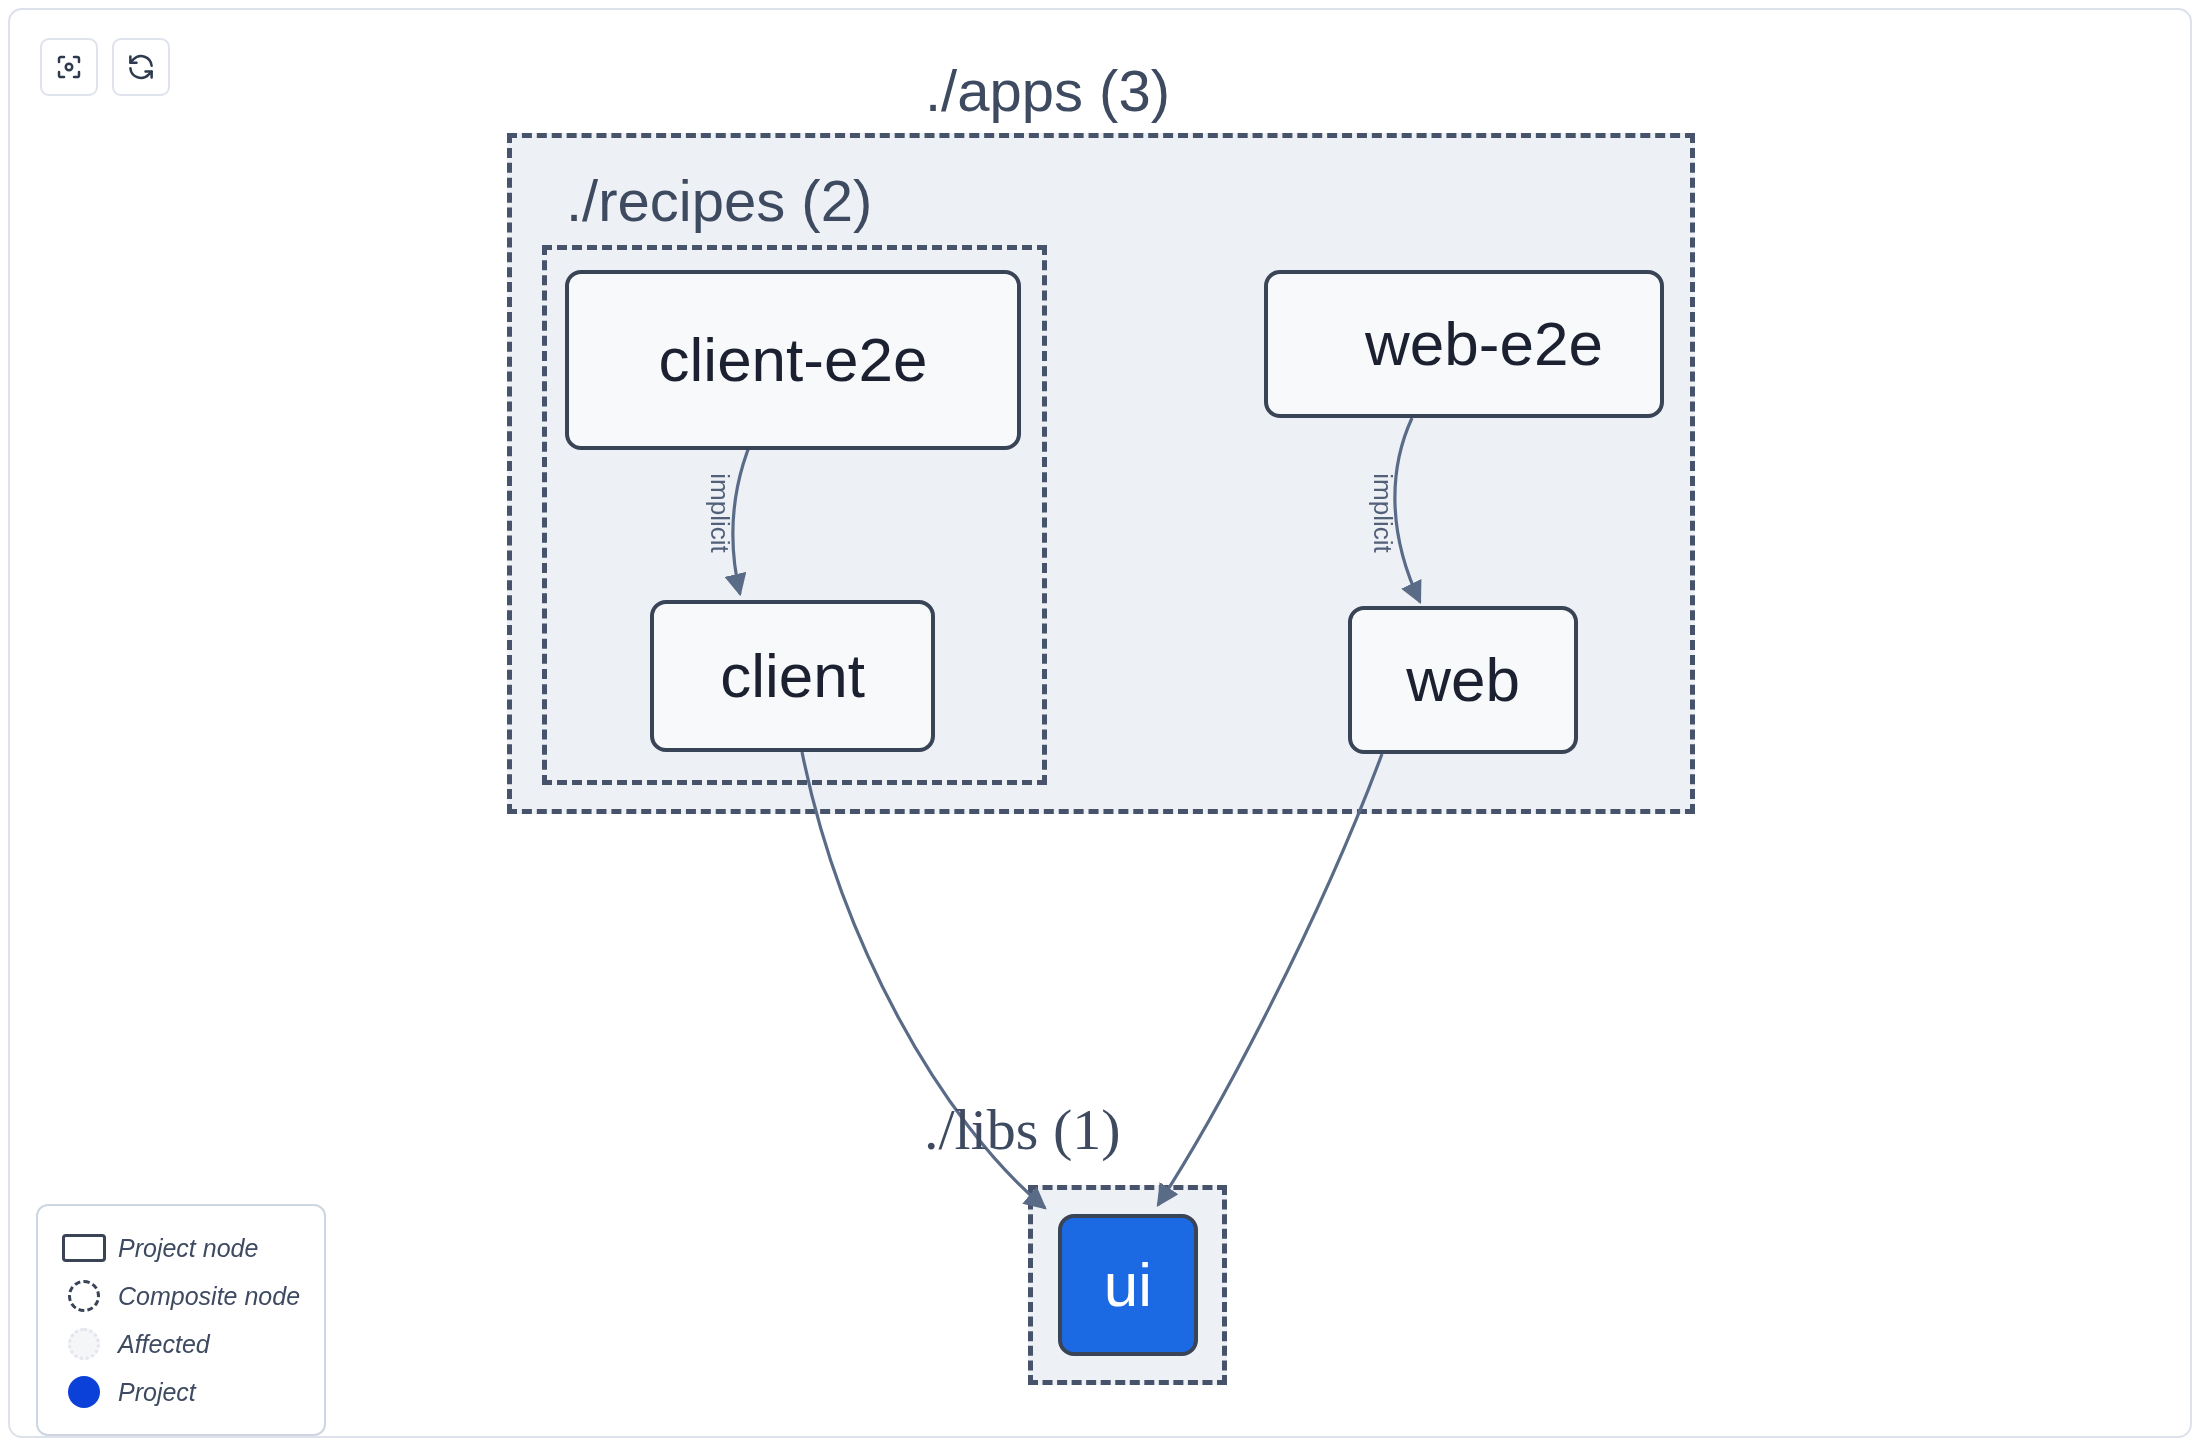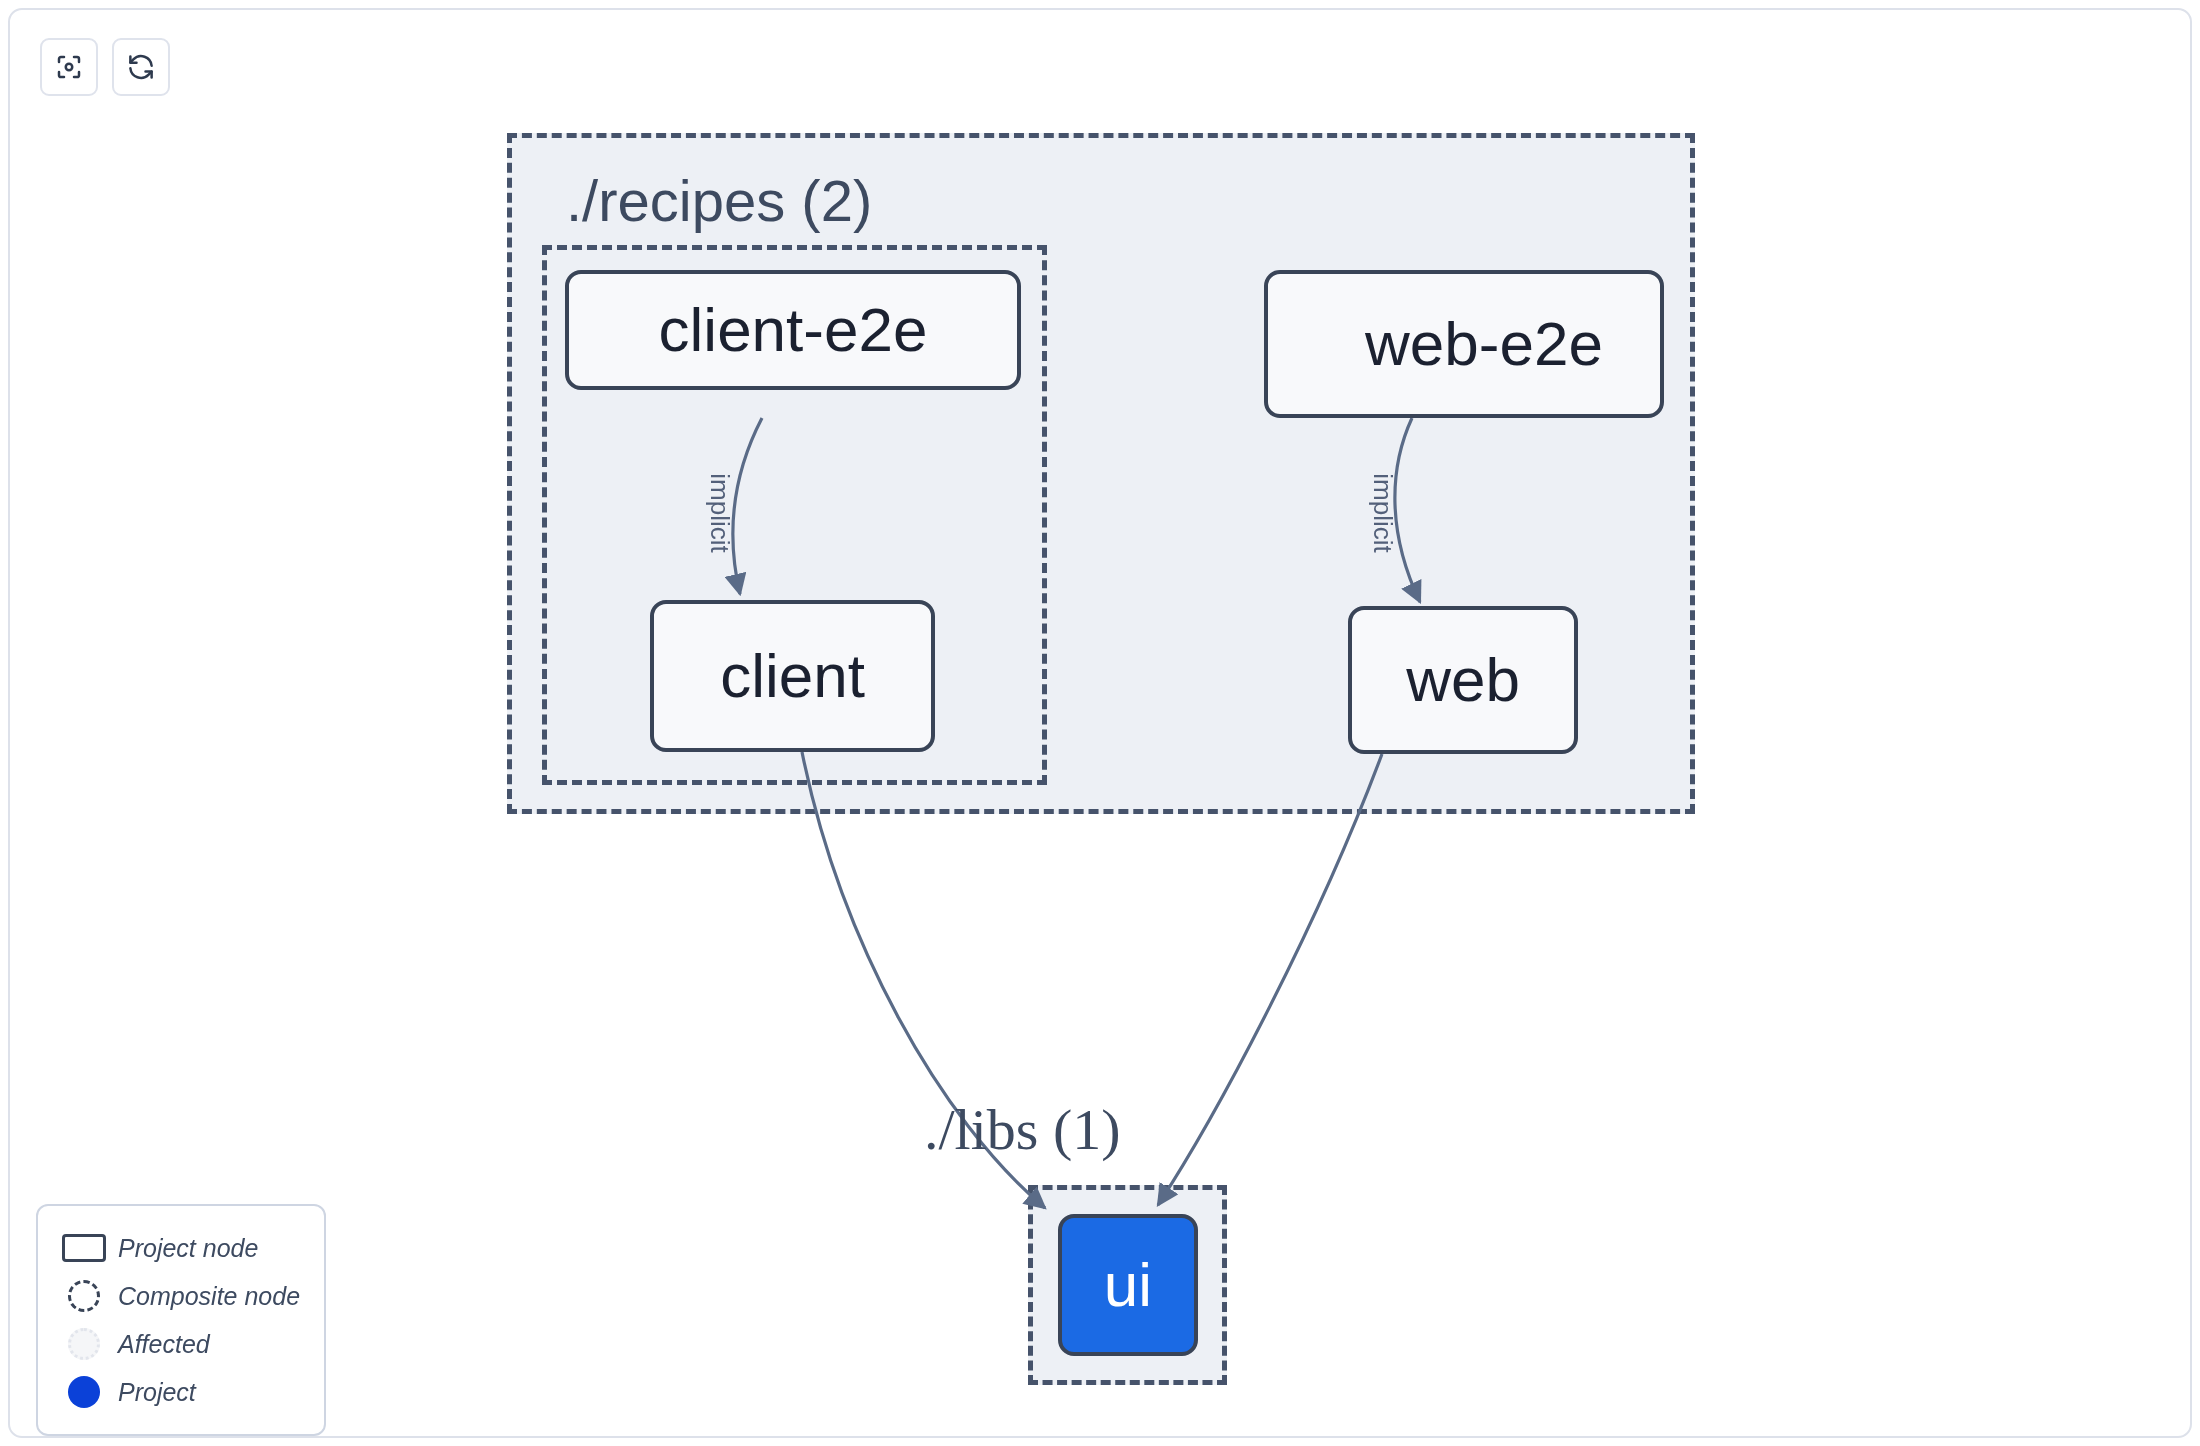--- a/index.html
+++ b/index.html
@@ -213,20 +213,21 @@
       </span>
     </button>
   </div>
 
   <div id="graph">
 
     <div class="composite" style="left:507px; top:133px; width:1188px; height:681px;"></div>
     <div class="composite" style="left:542px; top:245px; width:505px; height:540px;"></div>
     <div class="composite" style="left:1028px; top:1185px; width:199px; height:200px;"></div>
 
+    <div class="composite-label" style="left:925px; top:62px;">./apps (3)</div>
     <div class="composite-label" style="left:566px; top:172px;">./recipes (2)</div>
     <div class="composite-label" style="left:924px; top:1101px;font-family:Liberation Serif, serif;">./libs (1)</div>
 
     <svg id="edges" viewBox="0 0 2200 1446" width="2200" height="1446">
       <defs>
         <marker id="arrow" viewBox="0 0 10 10" refX="9" refY="5" markerWidth="7" markerHeight="7" orient="auto-start-reverse">
           <path d="M0,0 L10,5 L0,10 z" fill="#5a6b87"></path>
         </marker>
       </defs>
 
@@ -235,21 +236,21 @@
       <path d="M 1412,418 C 1388,470 1388,535 1420,602" fill="none" stroke="#5a6b87" stroke-width="3.2" marker-end="url(#arrow)"></path>
 
       <path d="M 802,752 C 840,940 940,1120 1045,1208" fill="none" stroke="#5a6b87" stroke-width="3.2" marker-end="url(#arrow)"></path>
 
       <path d="M 1382,754 C 1320,920 1220,1110 1158,1205" fill="none" stroke="#5a6b87" stroke-width="3.2" marker-end="url(#arrow)"></path>
     </svg>
 
     <div class="edge-label" style="left:680px; top:500px;">implicit</div>
     <div class="edge-label" style="left:1343px; top:500px;">implicit</div>
 
-    <div class="node" style="left:565px; top:270px; width:456px; height:120px;">
+    <div class="node" style="left:565px; top:270px; width:456px; height:180px;">
       <span>client-e2e</span>
     </div>
     <div class="node" style="left:1264px; top:270px; width:400px; height:148px;padding-left:40px;">
       <span>web-e2e</span>
     </div>
     <div class="node" style="left:1348px; top:606px; width:230px; height:148px;">
       <span>web</span>
     </div>
     <div class="node" style="left:650px; top:600px; width:285px; height:152px;">
       <span>client</span>

